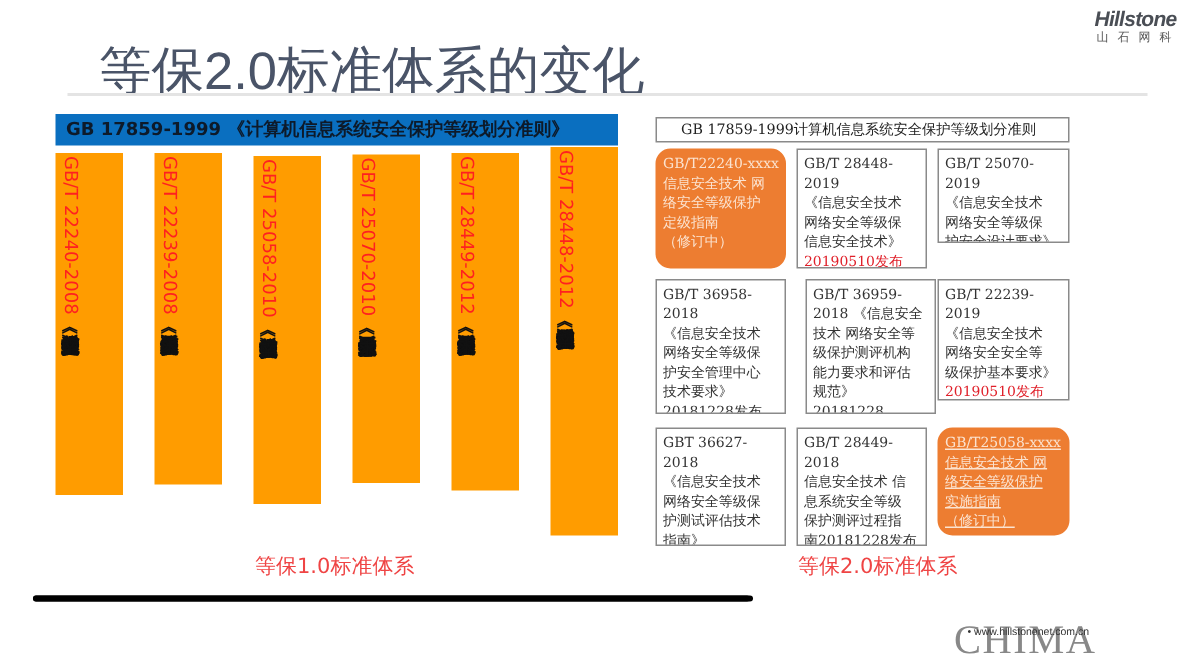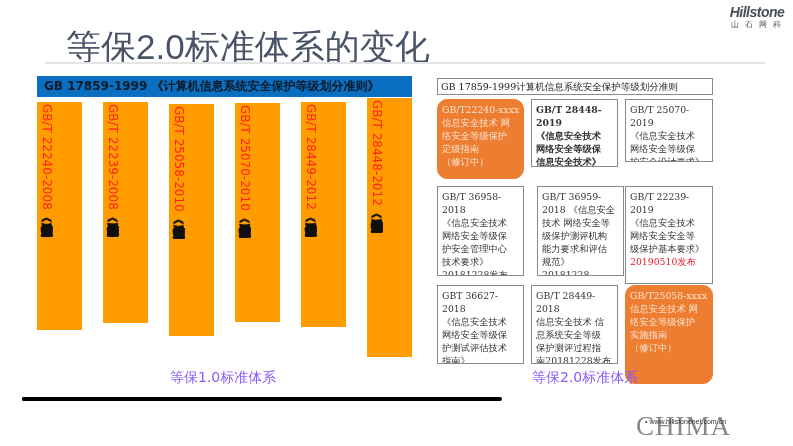--- a/index.html
+++ b/index.html
@@ -9,27 +9,27 @@
   .logo { position:absolute; left:724px; top:4px; width:66px; text-align:center; }
   .logo .brand { font-family:"Liberation Sans", sans-serif; font-style:italic; font-weight:bold; font-size:14px; color:#4a4e55; letter-spacing:-0.5px; display:block; line-height:16px; }
   .logo .cn { font-size:8px; color:#555; letter-spacing:6px; display:block; line-height:10px; padding-left:4px; }
 
   .gb-bar { position:absolute; left:37px; top:76px; width:375px; height:21px; background:#0a6fc0; color:#0d1a2a; font-weight:bold; font-size:12px; line-height:21px; padding-left:7px; box-sizing:border-box; white-space:nowrap; overflow:hidden; font-family:"DejaVu Sans", sans-serif; }
 
   .vcol { position:absolute; width:45px; background:#ff9c00; box-sizing:border-box; }
   .vcol .vtext { position:absolute; top:2px; left:2px; writing-mode:vertical-rl; font-size:12px; line-height:16px; font-weight:bold; color:#111; white-space:normal; }
   .vcol .vtext .code { color:#ff2020; font-weight:normal; }
 
-  .right-head { position:absolute; left:437px; top:78px; width:276px; height:17px; border:1px solid #8a8a8a; box-sizing:border-box; font-family:"DejaVu Serif", serif; font-size:9.5px; line-height:15px; color:#222; padding-left:3px; white-space:nowrap; overflow:hidden; }
+  .right-head { position:absolute; left:437px; top:78px; width:276px; height:17px; border:1px solid #8a8a8a; box-sizing:border-box; font-family:"DejaVu Serif", serif; font-size:9.5px; line-height:15px; color:#222; padding-left:16px; white-space:nowrap; overflow:hidden; }
   .cell { position:absolute; width:87px; box-sizing:border-box; border:1px solid #8a8a8a; background:#fff; font-family:"DejaVu Serif", serif; font-size:9.3px; line-height:13px; color:#333; padding:3px 3px 2px 4px; overflow:hidden; }
   .cell.orange { background:#ed7d31; border-color:#ed7d31; color:#fbe3d0;border-radius:10px; }
   .cell .red { color:#e0202a; }
   .cell span { display:block; }
 
-  .label { position:absolute; font-size:14px; color:#8b5cf6; font-family:"DejaVu Sans", sans-serif; }
+  .label { position:absolute; font-size:14px; color:#ef4444; font-family:"DejaVu Sans", sans-serif; }
   .bottom-rule { position:absolute; left:22px; top:397px; width:478px; height:4px; background:#000; border-radius:2px; }
   .footer-url { position:absolute; left:645px; top:418px; font-size:7px; color:#333; font-family:"Liberation Sans", sans-serif; }
   .chima { position:absolute; left:636px; top:411px; font-family:"Liberation Serif", serif; font-size:27px; color:#888; letter-spacing:1px; line-height:30px; }
 </style>
 </head>
 <body>
 
 <div class="title">等保2.0标准体系的变化</div>
 <div class="title-rule"></div>
 
@@ -63,21 +63,21 @@
 
 <div class="right-head">GB 17859-1999计算机信息系统安全保护等级划分准则</div>
 
 <div class="cell orange" style="left:437px; top:99px; height:80px;">
   <span>GB/T22240-xxxx</span>
   <span>信息安全技术 网</span>
   <span>络安全等级保护</span>
   <span>定级指南</span>
   <span>（修订中）</span>
 </div>
-<div class="cell" style="left:531px; top:99px; height:68px;font-weight:bold;">
+<div class="cell" style="left:531px; top:99px; height:80px;">
   <span>GB/T 28448-2019</span>
   <span>《信息安全技术</span>
   <span>网络安全等级保</span>
   <span>信息安全技术》</span>
   <span class="red">20190510发布</span>
 </div>
 <div class="cell" style="left:625px; top:99px; height:63px; width:88px;">
   <span>GB/T 25070-2019</span>
   <span>《信息安全技术</span>
   <span>网络安全等级保</span>
@@ -95,21 +95,21 @@
 </div>
 <div class="cell" style="left:537px; top:186px; height:90px;">
   <span>GB/T 36959-</span>
   <span>2018 《信息安全</span>
   <span>技术 网络安全等</span>
   <span>级保护测评机构</span>
   <span>能力要求和评估</span>
   <span>规范》 20181228</span>
 
 </div>
-<div class="cell" style="left:625px; top:186px; height:98px; width:88px;">
+<div class="cell" style="left:625px; top:186px; height:81px; width:88px;">
   <span>GB/T 22239-2019</span>
   <span>《信息安全技术</span>
   <span>网络安全安全等</span>
   <span>级保护基本要求》</span>
   <span class="red">20190510发布</span>
 </div>
 
 <div class="cell" style="left:437px; top:285px; height:79px;">
   <span>GBT 36627-2018</span>
   <span>《信息安全技术</span>
@@ -118,21 +118,21 @@
   <span>指南》 20180929</span>
 
 </div>
 <div class="cell" style="left:531px; top:285px; height:79px;">
   <span>GB/T 28449-2018</span>
   <span>信息安全技术 信</span>
   <span>息系统安全等级</span>
   <span>保护测评过程指</span>
   <span>南20181228发布</span>
 </div>
-<div class="cell orange" style="left:625px; top:285px; height:99px; width:88px;">
+<div class="cell orange" style="left:625px; top:285px; height:72px; width:88px;text-decoration:underline;">
   <span>GB/T25058-xxxx</span>
   <span>信息安全技术 网</span>
   <span>络安全等级保护</span>
   <span>实施指南</span>
   <span>（修订中）</span>
 </div>
 
 <div class="label" style="left:518px; top:369px;margin-left:14px;">等保2.0标准体系</div>
 
 <div class="bottom-rule" style="left:22px; width:478px;"></div>

